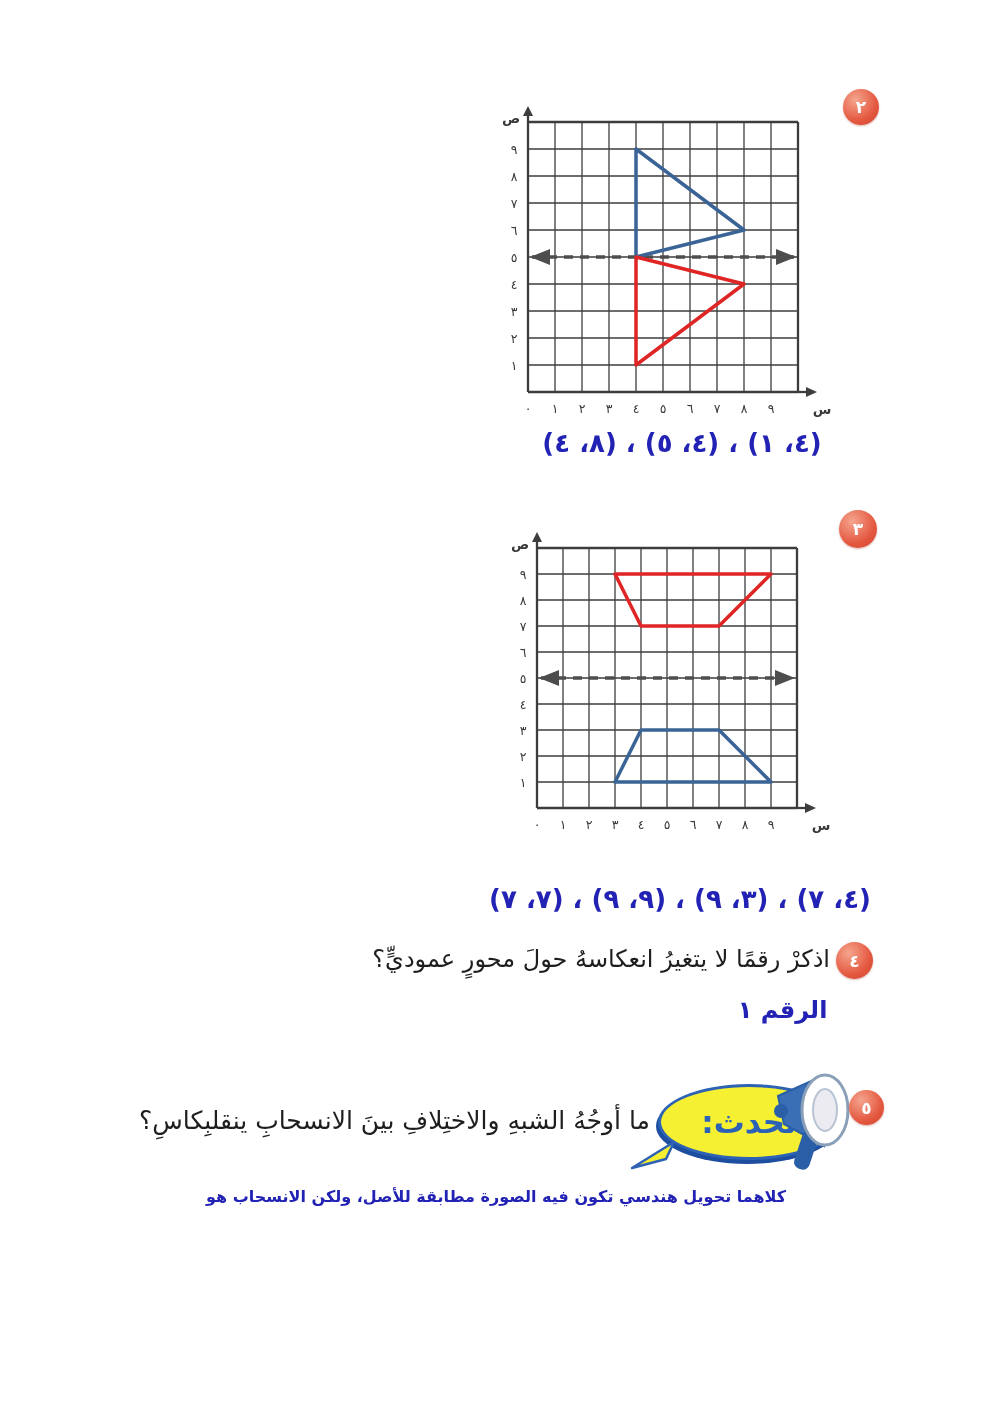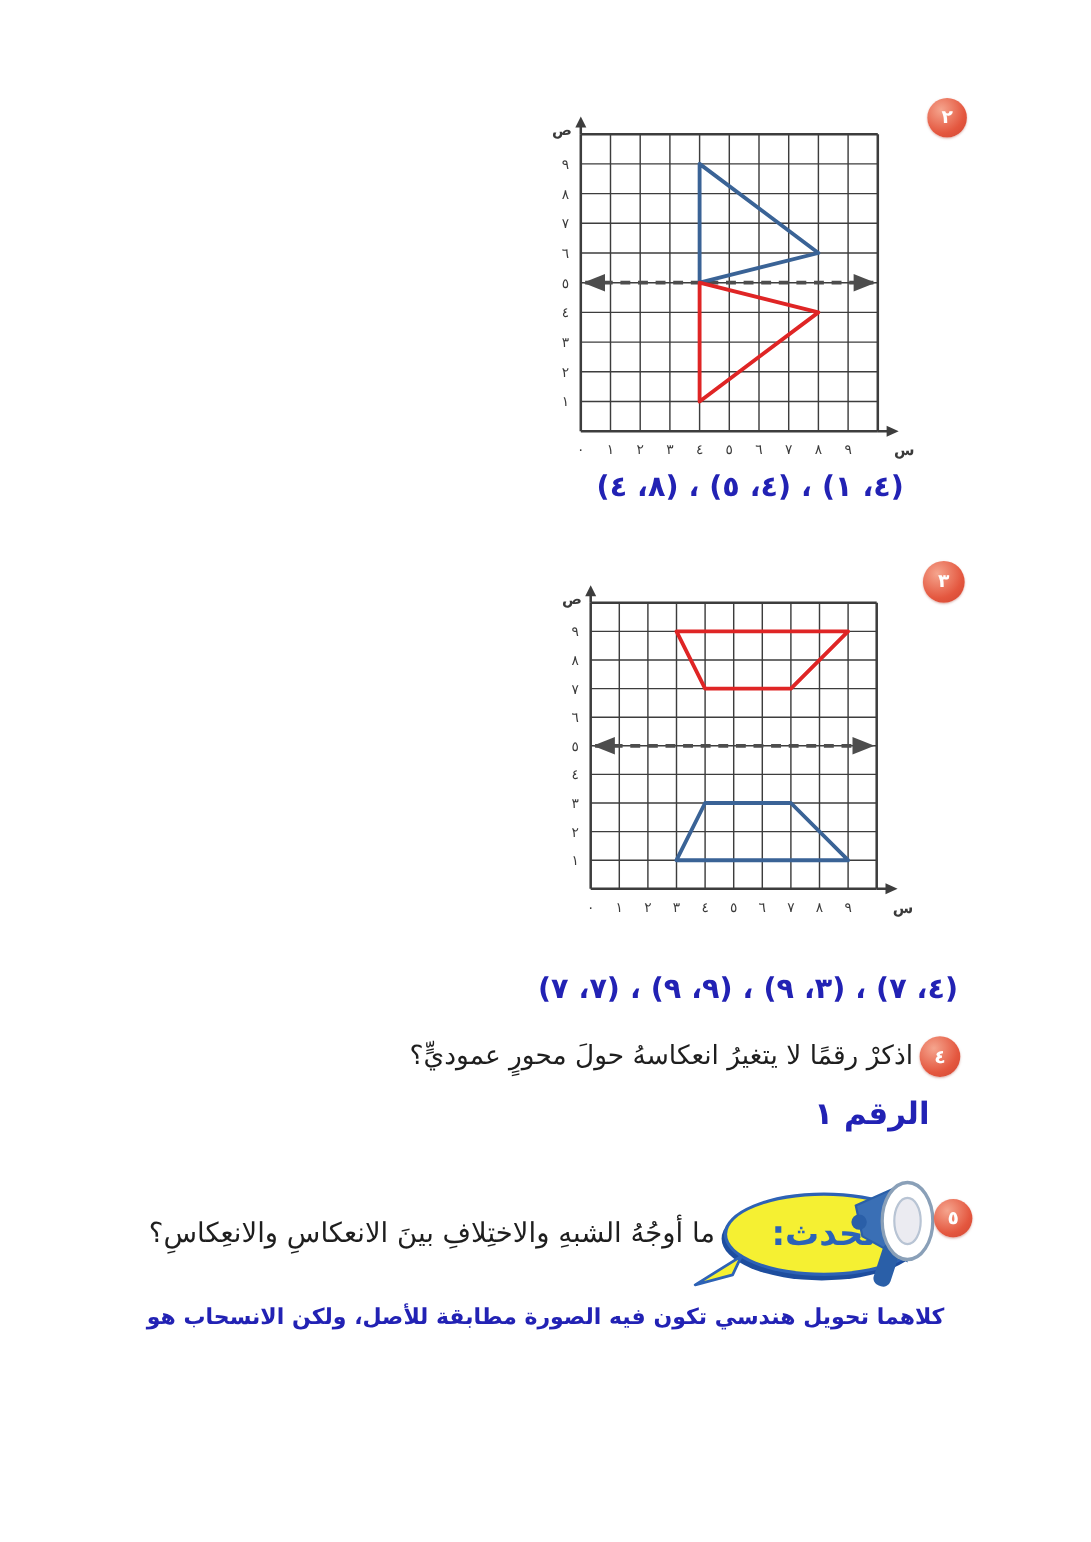--- a/index.html
+++ b/index.html
@@ -17,34 +17,34 @@
   }
   .coords{
     position:absolute;direction:rtl;text-align:center;
     color:var(--answer_blue);font-weight:bold;font-size:26px;letter-spacing:1px;
   }
   .qtext{
     position:absolute;direction:rtl;text-align:right;
     color:#1e1e1e;font-size:24px;line-height:46px;
   }
   .blue-ans{
-    position:absolute;direction:rtl;
-    color:var(--answer_blue);font-weight:bold;font-size:28px;
+    position:absolute;direction:rtl;text-align:center;
+    color:var(--answer_blue);font-weight:bold;font-size:24px;
   }
   .bubble{
     position:absolute;left:658px;top:1084px;width:176px;height:70px;
     background:var(--bubble_fill);border:3px solid var(--bubble_stroke);
     border-radius:50%;box-shadow:-2px 4px 0 #1d4d9e;
     display:flex;align-items:center;justify-content:center;z-index:2;
   }
   .bubble-label{color:var(--talk_label_blue);font-weight:bold;font-size:31px;direction:rtl}
   .final{
     position:absolute;left:88px;top:1178px;width:816px;
     direction:rtl;text-align:center;
-    color:var(--answer_blue);font-weight:bold;font-size:20px;line-height:38px;
+    color:var(--answer_blue);font-weight:bold;font-size:16px;line-height:38px;
   }
   svg text.tick{font-family:"DejaVu Sans",sans-serif;font-size:12.5px;fill:#3a3a3a;text-anchor:middle}
   svg text.axlab{font-size:13.5px;font-weight:bold}
 </style>
 </head>
 <body style="--badge: #e4573f; --answer_blue: #2222b4; --shape_blue: #3a6396; --shape_red: #df2525; --grid_line: #3d3d3d; --mirror_line: #4d4d4d; --bubble_fill: #f5f032; --bubble_stroke: #2d62b5; --talk_label_blue: #2b62b8;">
 
 <div class="badge" style="left:843px;top:89px;width:36px;height:36px">
   <span>٢</span>
 </div>
@@ -168,21 +168,21 @@
 <div class="coords" style="left:460px;top:884px;width:440px">(٤، ٧) ، (٣، ٩) ، (٩، ٩) ، (٧، ٧)</div>
 
 <div class="badge" style="left:836px;top:942px;width:37px;height:37px">
   <span>٤</span>
 </div>
 
 <div class="qtext" style="right:162px;top:936px;width:560px">اذكرْ رقمًا لا يتغيرُ انعكاسهُ حولَ محورٍ عموديٍّ؟</div>
 
 <div class="blue-ans" style="left:720px;top:996px;width:125px">الرقم ١</div>
 
-<div class="qtext" style="right:342px;top:1098px;width:560px;font-size:25px">ما أوجُهُ الشبهِ والاختِلافِ بينَ الانعكاسِ والانعِكاسِ؟</div>
+<div class="qtext" style="right:342px;top:1098px;width:560px;font-size:25px">ما أوجُهُ الشبهِ والاختِلافِ بينَ الانسحابِ ينقلبِكاسِ؟</div>
 
 <div class="bubble">
   <span class="bubble-label">تحدث:</span>
 </div>
 
 <svg class="abs" style="left:628px;top:1138px;z-index:2" width="48" height="34" viewBox="0 0 48 34">
   <path d="M46,4 L4,30 L38,21 Z" fill="#f5f032" stroke="#2d62b5" stroke-width="2.5" stroke-linejoin="round"></path>
 </svg>
 
 <svg class="abs" style="left:768px;top:1058px;z-index:3" width="100" height="115" viewBox="0 0 100 115">

